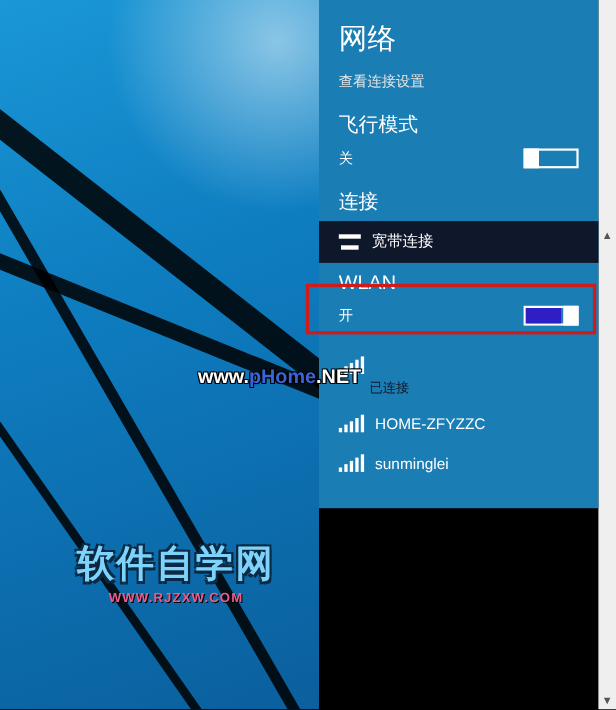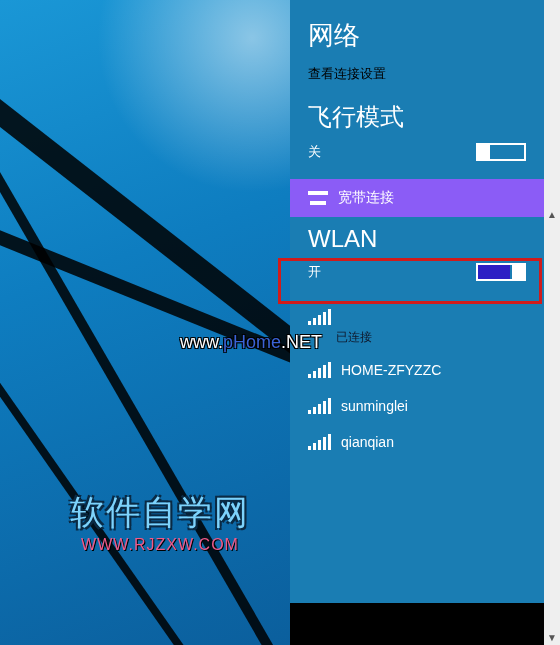--- a/index.html
+++ b/index.html
@@ -35,38 +35,38 @@
   .s4 { left:-30px; top:340px; width:700px; height:8px; transform: rotate(55deg); }
   .wallpaper .shine {
     position:absolute; right:-40px; top:-40px; width:260px; height:260px;
     background: radial-gradient(circle at 70% 30%, rgba(255,255,255,0.5), rgba(255,255,255,0) 60%);
   }
 
   
   .panel {
     position: absolute;
     right: 16px; top: 0;
-    width: 254px; height: 603px;
+    width: 254px; height: 462px;
     background: #1a7db3;
     color: #fff;
     box-sizing: border-box;
     padding: 18px 0 0 0;
   }
   .panel-title {
     font-size: 26px;
     font-weight: 400;
     padding: 0 18px 12px 18px;
   }
   .link-row {
     font-size: 13px;
     padding: 0 18px 18px 18px;
-    color: #000000;
+    color: #e5e5e5;
   }
   .section-title {
-    font-size: 24px;
+    font-size: 18px;
     padding: 0 18px 6px 18px;
   }
   .toggle-row {
     display: flex;
     align-items: center;
     justify-content: space-between;
     padding: 4px 18px 18px 18px;
     font-size: 13px;
   }
   .toggle {
@@ -89,21 +89,21 @@
 
   .conn-item {
     display: flex;
     align-items: center;
     gap: 10px;
     padding: 10px 18px;
     font-size: 14px;
     box-sizing: border-box;
   }
   .conn-item.highlight {
-    background: #8b5cf6;
+    background: #0f172a;
   }
   .conn-sub {
     font-size: 12px;
     color: #0f172a;
     padding-left: 46px;
     margin-top: -6px;
     margin-bottom: 6px;
   }
 
   .broadband-icon {
@@ -146,38 +146,38 @@
   .scroll-strip .arrow {
     position:absolute; left:0; width:16px; height:16px;
     display:flex; align-items:center; justify-content:center;
     color:#555; font-size:10px;
   }
   .scroll-strip .arrow.up { top:206px; }
   .scroll-strip .arrow.down { bottom:0; }
 
   
   .wm {
-    position:absolute; font-weight:normal;
+    position:absolute; font-weight:bold;
     text-shadow: 1px 1px 0 #000, -1px -1px 0 #000, 1px -1px 0 #000, -1px 1px 0 #000;
     pointer-events:none;
   }
   .wm-phome {
     left:180px; top:332px; font-size:18px;
   }
   .wm-phome .w{color:#fff;}
   .wm-phome .b{color:#3a63d6;}
   .wm-rjzxw {
     left:70px; top:490px; text-align:center;
   }
   .wm-rjzxw .cn {
     font-size:34px; color:#7dd3fc; letter-spacing:2px; display:block;
     text-shadow: 2px 2px 0 #0a2a44, -2px -2px 0 #0a2a44, 2px -2px 0 #0a2a44, -2px 2px 0 #0a2a44;
   }
   .wm-rjzxw .en {
-    font-size:16px; color:#f05a8a; display:block; letter-spacing:1px;
+    font-size:12px; color:#f05a8a; display:block; letter-spacing:1px;
     text-shadow: 1px 1px 0 #000;
   }
 
   .gap { height: 8px; }
 </style>
 </head>
 <body>
 
 <div class="root">
 
@@ -199,20 +199,21 @@
     <div class="link-row">查看连接设置</div>
 
     <div class="section-title">飞行模式</div>
     <div class="toggle-row">
       <span>关</span>
       <div class="toggle off">
         <div class="knob"></div>
       </div>
     </div>
 
+    <div class="section-title">连接</div>
     <div class="conn-item highlight">
       <div class="broadband-icon"></div>
       <span>宽带连接</span>
     </div>
 
     <div class="gap"></div>
 
     <div class="section-title">WLAN</div>
     <div class="toggle-row">
       <span>开</span>
@@ -249,30 +250,20 @@
       <div class="wifi-icon">
           <span></span>
           <span></span>
           <span></span>
           <span></span>
           <span></span>
         </div>
       <span>sunminglei</span>
     </div>
 
-    <div class="conn-item">
-      <div class="wifi-icon">
-          <span></span>
-          <span></span>
-          <span></span>
-          <span></span>
-          <span></span>
-        </div>
-      <span>qianqian</span>
-    </div>
 
   </div>
 
   <div class="red-box"></div>
 
   <div class="wm wm-phome">
     <span class="w">www.</span><span class="b">pHome</span><span class="w">.NET</span>
   </div>
 
   <div class="wm wm-rjzxw">

